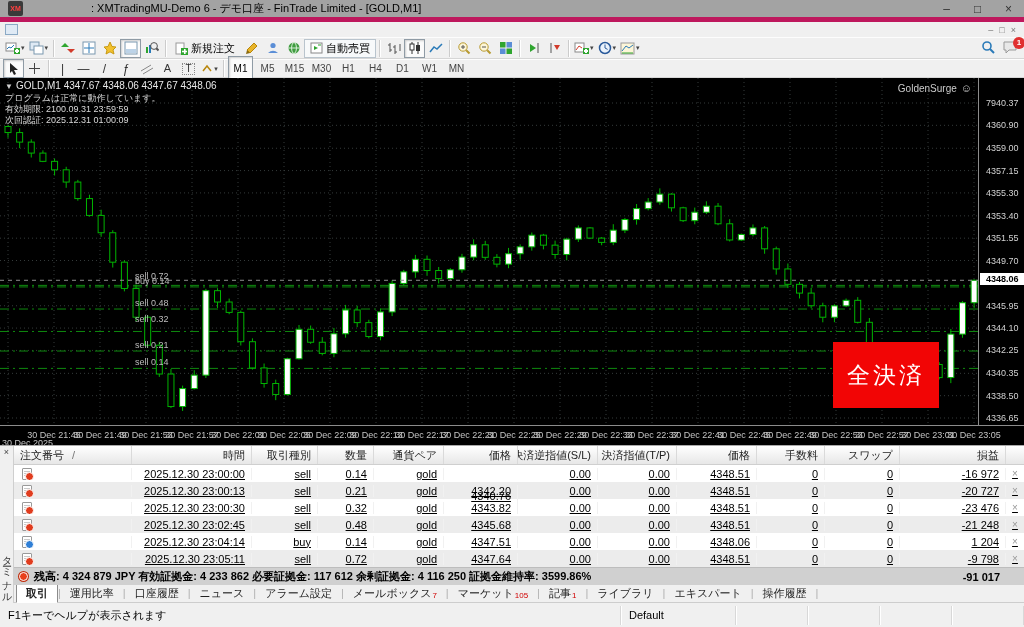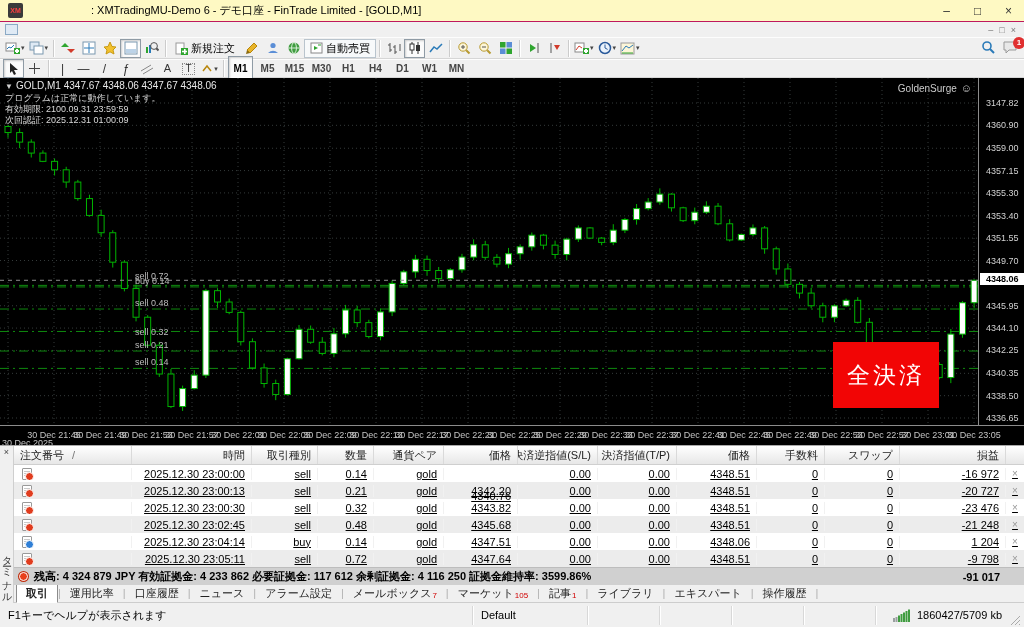--- a/index.html
+++ b/index.html
@@ -1,21 +1,21 @@
 <!DOCTYPE html>
 <html><head>
 <meta charset="utf-8">
 <style>
   *{margin:0;padding:0;box-sizing:border-box;}
   html,body{background:#9a9a9a;}
   .app{position:relative;width:1024px;height:627px;background:#f0f0f0;
        font-family:"Liberation Sans",sans-serif;font-size:11px;color:#000;overflow:hidden;}
 
   
-  .titlebar{height:22px;display:flex;align-items:center;background:#fef9c3;border-bottom:1px solid #be185d;}
+  .titlebar{height:22px;display:flex;align-items:center;background:#a3a3a3;border-bottom:5px solid #be185d;}
   .app-icon{width:15px;height:15px;margin:0 6px 0 8px;background:#3a3a3a;color:#ff4040;
             font-size:7px;font-weight:bold;display:flex;align-items:center;justify-content:center;border-radius:2px;}
   .title-text{margin-left:62px;font-size:11px;color:#000;white-space:nowrap;}
   .win-btns{margin-left:auto;display:flex;height:22px;}
   .win-btn{width:31px;height:22px;display:flex;align-items:center;justify-content:center;font-size:12px;color:#333;}
 
   
   .menubar{height:15px;display:flex;align-items:center;background:#f0f0f0;padding-left:3px;}
   .mdi-icon{width:13px;height:11px;border:1px solid #8aa9c5;background:#dfeaf5;margin:0 4px 0 2px;}
   .menu-item{padding:0 7px;height:15px;line-height:15px;white-space:nowrap;color:#111;}
@@ -27,21 +27,21 @@
            border-bottom:1px solid #d6d6d6;padding-left:3px;}
   .tb1{height:22px;} .tb2{height:19px;}
   .tb-btn{min-width:21px;height:19px;display:flex;align-items:center;justify-content:center;
           border:1px solid transparent;padding:0 1px;}
   .tb-btn.pressed{border:1px solid #8f9ba5;background:#fbfbfb;box-shadow:inset 1px 1px 2px rgba(0,0,0,.18);}
   .tb-text{display:flex;align-items:center;gap:3px;padding:0 5px;height:19px;border:1px solid transparent;white-space:nowrap;}
   .tb-text.boxed{border:1px solid #b9c4cd;background:#f7f9fa;}
   .caret{font-size:7px;color:#444;margin-left:1px;}
   .sep{width:1px;height:17px;background:#cccccc;margin:0 3px;box-shadow:1px 0 0 #ffffff;}
   .tf-btn{min-width:25px;height:26px;display:flex;align-items:center;justify-content:center;
-          font-size:10px;color:#444;border:1px solid transparent;margin:0 1px;font-weight:bold;}
+          font-size:10px;color:#444;border:1px solid transparent;margin:0 1px;}
   .tf-btn.active{border:1px solid #8f9ba5;background:#fbfbfb;box-shadow:inset 1px 1px 2px rgba(0,0,0,.18);color:#000;}
   .tb-right{margin-left:auto;display:flex;align-items:center;padding-right:6px;gap:8px;}
   .notif{position:relative;}
   .notif .nbadge{position:absolute;top:-4px;right:-7px;background:#e03030;color:#fff;border-radius:50%;
                  width:12px;height:12px;font-size:8px;display:flex;align-items:center;justify-content:center;font-weight:bold;}
   .glyph{font-size:12px;color:#333;line-height:1;}
 
   
   .chart{position:relative;width:1024px;height:367px;background:#000;}
   #chart-svg{position:absolute;left:0;top:0;}
@@ -591,38 +591,38 @@
         <line x1="962.48" y1="223.0323370406042" x2="962.48" y2="259.79329692418776" stroke="#00b400" stroke-width="1"></line>
         <rect x="959.48" y="224.74195000000222" width="6" height="31.37939999999341" fill="#ffffff" stroke="#00b400"></rect>
         <line x1="974.12" y1="201.38576821302541" x2="974.12" y2="229.8834781952531" stroke="#00b400" stroke-width="1"></line>
         <rect x="971.12" y="202.29360999999517" width="6" height="22.44834000000705" fill="#ffffff" stroke="#00b400"></rect>
         <line x1="0" y1="202.29360999999517" x2="978" y2="202.29360999999517" stroke="#8f8f8f" stroke-width="1" stroke-dasharray="4,4"></line>
       </svg>
     <div id="chart-overlays">
         <div class="pos-label" style="left: 135px; top: 193.363px;">sell 0.72</div>
         <div class="pos-label" style="left: 135px; top: 197.932px;">buy 0.14</div>
         <div class="pos-label" style="left: 135px; top: 220.018px;">sell 0.48</div>
-        <div class="pos-label" style="left: 135px; top: 249px;">sell 0.32</div>
+        <div class="pos-label" style="left: 135px; top: 236px;">sell 0.32</div>
         <div class="pos-label" style="left: 135px; top: 262.018px;">sell 0.21</div>
         <div class="pos-label" style="left: 135px; top: 279.397px;">sell 0.14</div>
       </div>
     <div class="sym-line">
       <span class="tri">▼</span><span>GOLD,M1  4347.67 4348.06 4347.67 4348.06</span>
     </div>
     <div class="ea-line" style="top:14px;">プログラムは正常に動作しています。</div>
     <div class="ea-line" style="top:25px;">有効期限: 2100.09.31 23:59:59</div>
     <div class="ea-line" style="top:36px;">次回認証: 2025.12.31 01:00:09</div>
     <div class="ea-badge">
       <span>GoldenSurge</span>
       <span style="font-size:11px;">☺</span>
     </div>
     <div class="close-all">全決済</div>
     <div class="price-axis">
       <div id="price-ticks">
-          <div class="ptick" style="top: 20px;">3147.82</div>
+          <div class="ptick" style="top: 20px;">7940.37</div>
           <div class="ptick" style="top: 42.3276px;">4360.90</div>
           <div class="ptick" style="top: 65.2588px;">4359.00</div>
           <div class="ptick" style="top: 87.5864px;">4357.15</div>
           <div class="ptick" style="top: 109.914px;">4355.30</div>
           <div class="ptick" style="top: 132.845px;">4353.40</div>
           <div class="ptick" style="top: 155.173px;">4351.55</div>
           <div class="ptick" style="top: 177.5px;">4349.70</div>
           <div class="ptick" style="top: 222.759px;">4345.95</div>
           <div class="ptick" style="top: 245.087px;">4344.10</div>
           <div class="ptick" style="top: 267.414px;">4342.25</div>
@@ -866,31 +866,14 @@
       <span class="tab-sep">|</span>
     </div>
 
   <div class="status">
     <div class="s-cell s-help">F1キーでヘルプが表示されます</div>
     <div class="s-cell s-profile">Default</div>
     <div class="s-cell s-empty"></div>
     <div class="s-cell s-empty"></div>
     <div class="s-cell s-empty"></div>
     <div class="s-cell s-empty"></div>
-    <div class="s-cell s-net">
-      <svg width="20" height="13">
-        <rect x="0" y="9" width="2" height="4" fill="#9aa0a0"></rect>
-          <rect x="2.5" y="8" width="2" height="5" fill="#9aa0a0"></rect>
-        <rect x="5" y="6.5" width="2" height="6.5" fill="#3f9c3f"></rect>
-          <rect x="7.5" y="5" width="2" height="8" fill="#3f9c3f"></rect>
-        <rect x="10" y="3.5" width="2" height="9.5" fill="#3f9c3f"></rect>
-          <rect x="12.5" y="2" width="2" height="11" fill="#3f9c3f"></rect>
-        <rect x="15" y="0.5" width="2" height="12.5" fill="#3f9c3f"></rect>
-      </svg>
-      <span>1860427/5709 kb</span>
-      <svg class="grip" width="12" height="12">
-        <line x1="3" y1="12" x2="12" y2="3" stroke="#aaa"></line>
-          <line x1="7" y1="12" x2="12" y2="7" stroke="#aaa"></line>
-          <line x1="11" y1="12" x2="12" y2="11" stroke="#aaa"></line>
-      </svg>
-    </div>
   </div>
 </div>
 
 </body></html>

